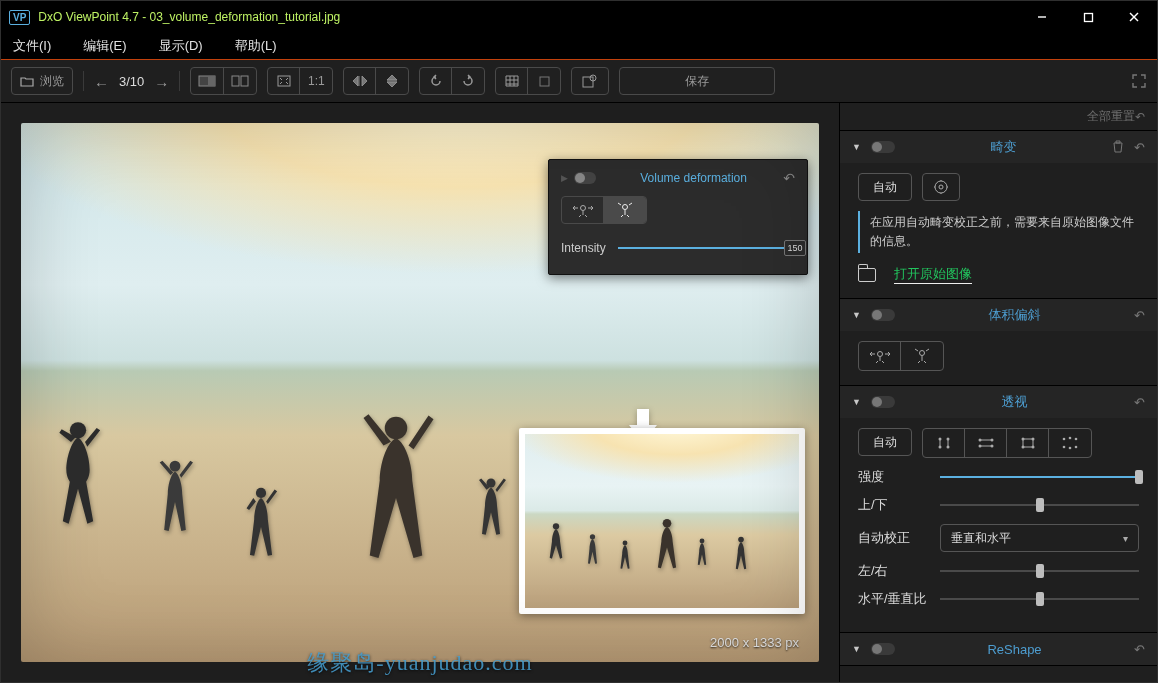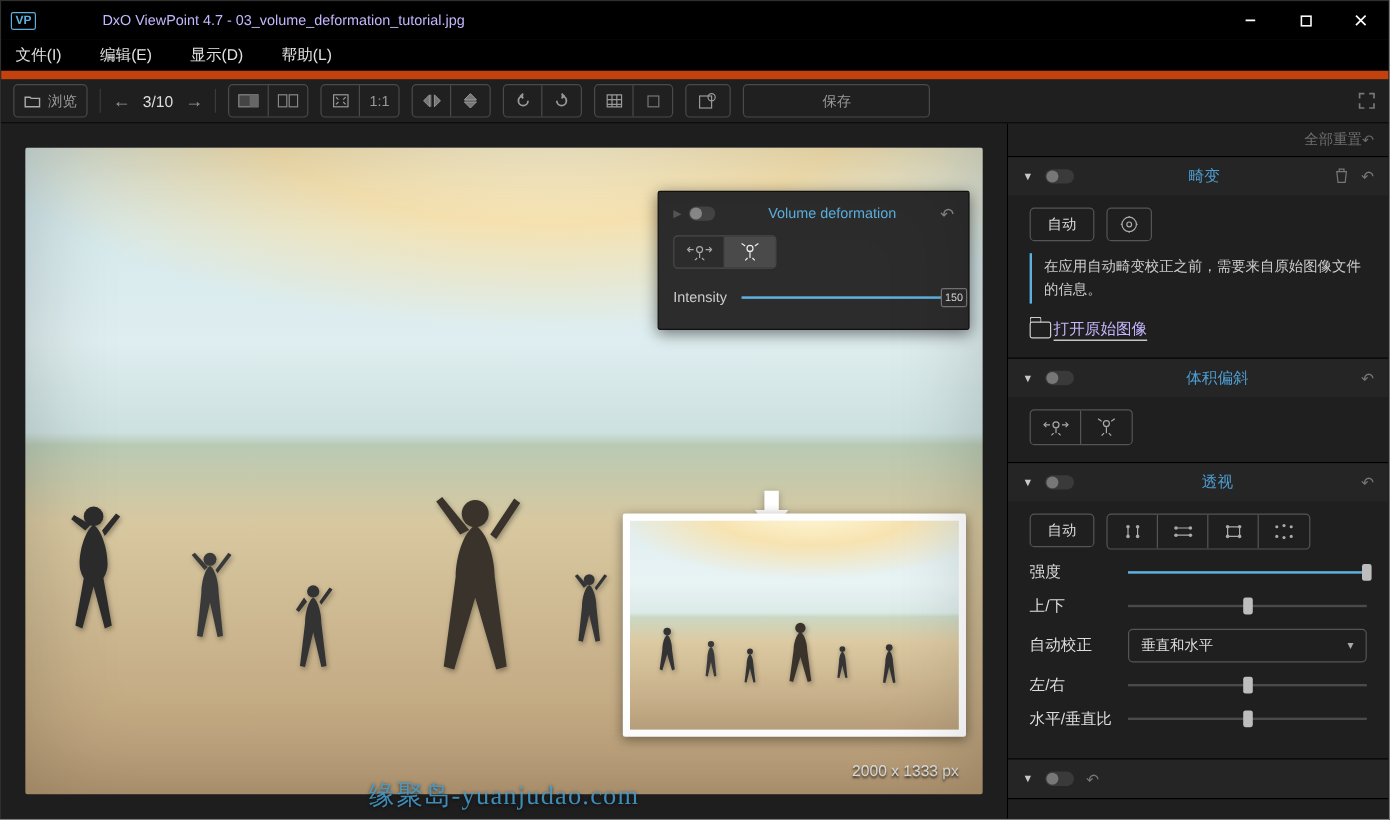--- a/index.html
+++ b/index.html
@@ -36,37 +36,37 @@
   .titlebar{
     height:32px;background:#000;
     display:flex;align-items:center;
     padding-left:8px;
   }
   .titlebar .logo{
     font-size:10px;font-weight:600;color:var(--accent);
     border:1px solid var(--accent);padding:1px 3px;border-radius:2px;
     margin-right:8px;
   }
-  .titlebar .title{color:#c4b5fd;font-size:12px;margin-left:47px;}
+  .titlebar .title{color:#bef264;font-size:12px;}
   .titlebar .winctrls{margin-left:auto;display:flex;height:100%;}
   .titlebar .winctrls div{
     width:46px;display:flex;align-items:center;justify-content:center;
     color:#fff;font-size:14px;
   }
   
   .menubar{
     height:26px;background:#000;
     display:flex;align-items:center;
     padding:0 12px;gap:32px;
   }
   .menubar span{color:#e2e2e2;font-size:13px;}
   
   .toolbar{
     height:44px;background:var(--bg1);
-    border-top:7px solid #c2410c;border-bottom:1px solid #000;
+    border-top:1px solid #c2410c;border-bottom:1px solid #000;
     display:flex;align-items:center;
     padding:0 10px;gap:10px;
   }
   .tbtn, .tgrp{
     height:28px;border:1px solid var(--border);
     border-radius:4px;background:#202020;
     display:flex;align-items:center;justify-content:center;
     color:var(--txt-dim);font-size:12px;
   }
   .tbtn{min-width:32px;padding:0 8px;}
@@ -189,21 +189,21 @@
     height:28px;padding:0 14px;border:1px solid #555;border-radius:4px;
     display:flex;align-items:center;justify-content:center;
     color:#ddd;font-size:12px;background:transparent;
   }
   .pbtn.icon-only{width:38px;padding:0;}
   .info{
     border-left:2px solid var(--accent);padding:2px 0 2px 10px;margin:8px 0 12px;
     color:#ccc;font-size:12px;line-height:1.6;
   }
   .open-orig{
-    display:flex;align-items:center;gap:2px;margin-top:8px;color:#c4b5fd;font-size:13px;
+    display:flex;align-items:center;gap:18px;margin-top:8px;color:#22c55e;font-size:13px;
   }
   .open-orig .fico{width:18px;height:14px;border:1.5px solid #ccc;border-radius:2px;position:relative;}
   .open-orig .fico::before{content:"";position:absolute;left:-1.5px;top:-5px;width:8px;height:4px;border:1.5px solid #ccc;border-bottom:none;border-radius:2px 2px 0 0;}
   .open-orig .ul{border-bottom:1px solid #eee;}
   .row{display:flex;align-items:center;margin:10px 0;gap:12px;}
   .row label{width:70px;color:#ddd;font-size:13px;flex:none;}
   .slider2{flex:1;height:18px;position:relative;}
   .slider2 .track{position:absolute;left:0;right:0;top:50%;height:2px;background:#4a4a4a;transform:translateY(-50%);}
   .slider2 .fill{position:absolute;left:0;top:50%;height:2px;background:var(--accent);transform:translateY(-50%);}
   .slider2 .thumb{position:absolute;top:50%;width:8px;height:14px;border-radius:2px;background:#bdbdbd;transform:translate(-50%,-50%);}
@@ -656,20 +656,21 @@
                 <div class="thumb" style="left: 50%;"></div>
             </div>
           </div>
         </div>
       </div>
 
       <div class="section">
         <div class="shead">
           <span class="tri">▼</span>
           <span class="sw"></span>
+          <span class="lab">ReShape</span>
           <div class="icons">
               <span>↶</span>
             </div>
         </div>
       </div>
 
     </div>
   </div>
 </div>
 

